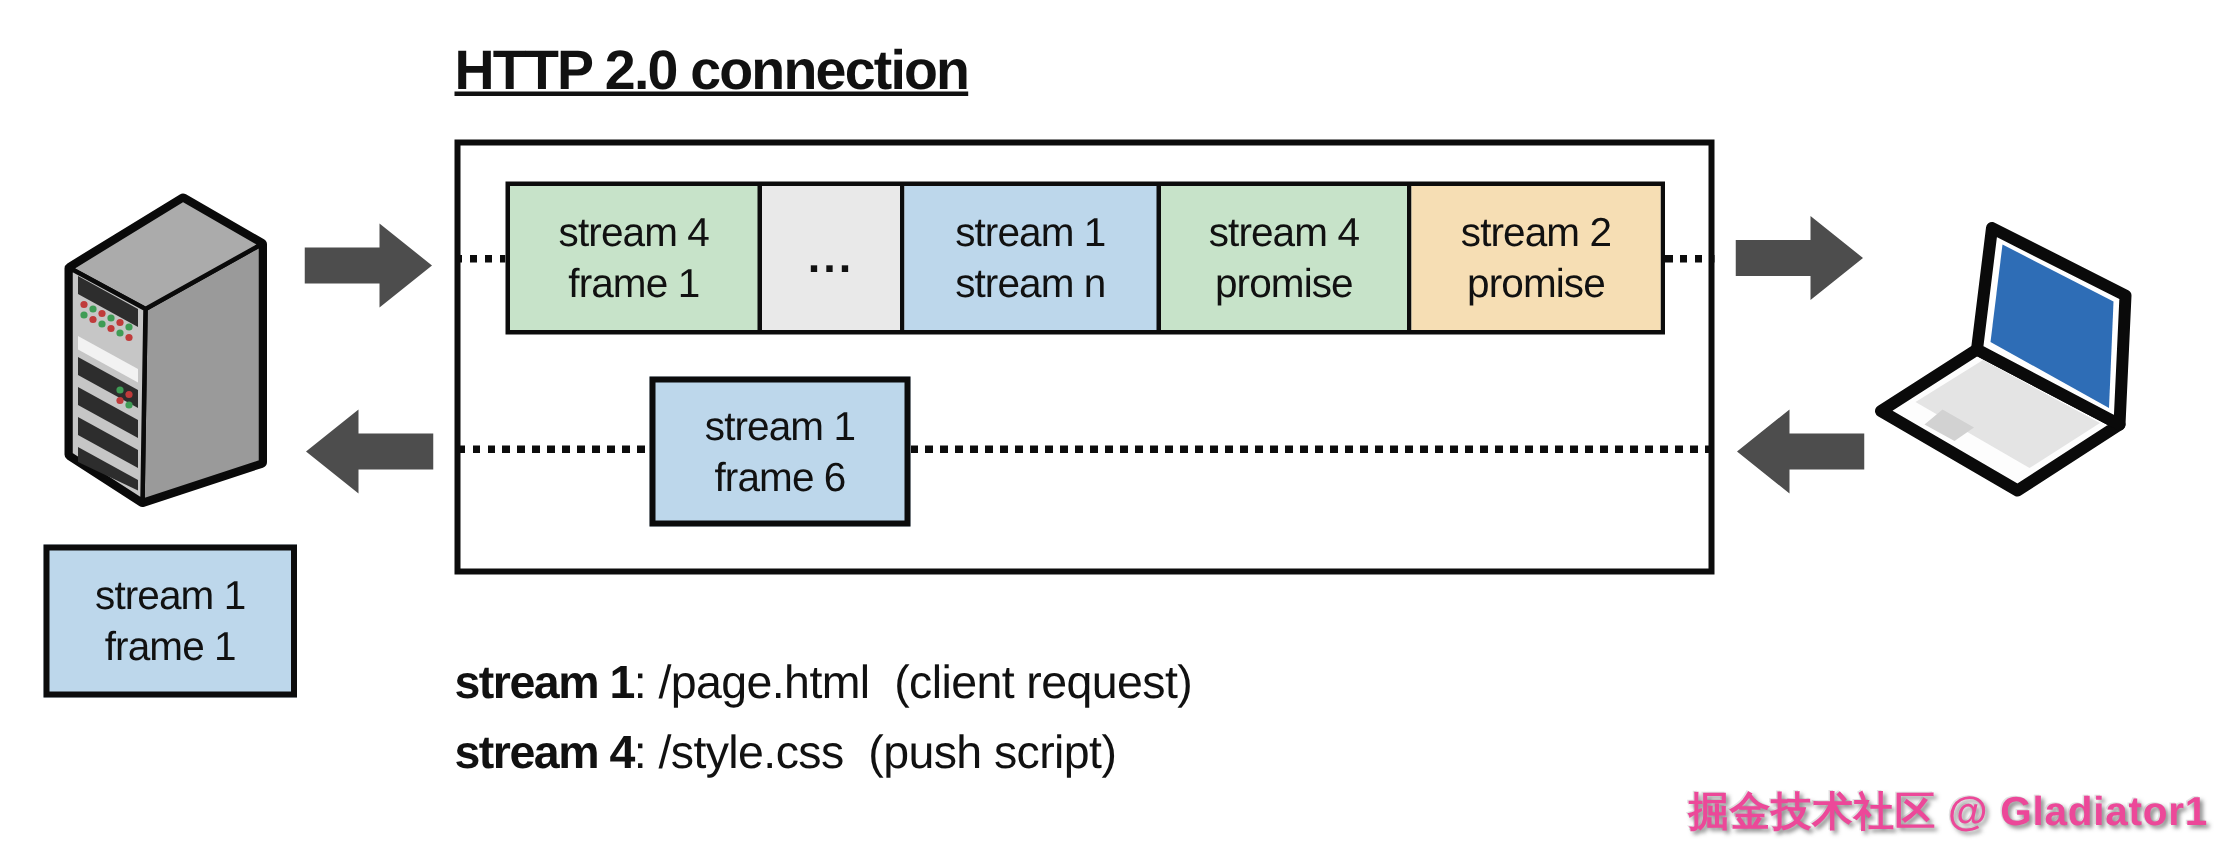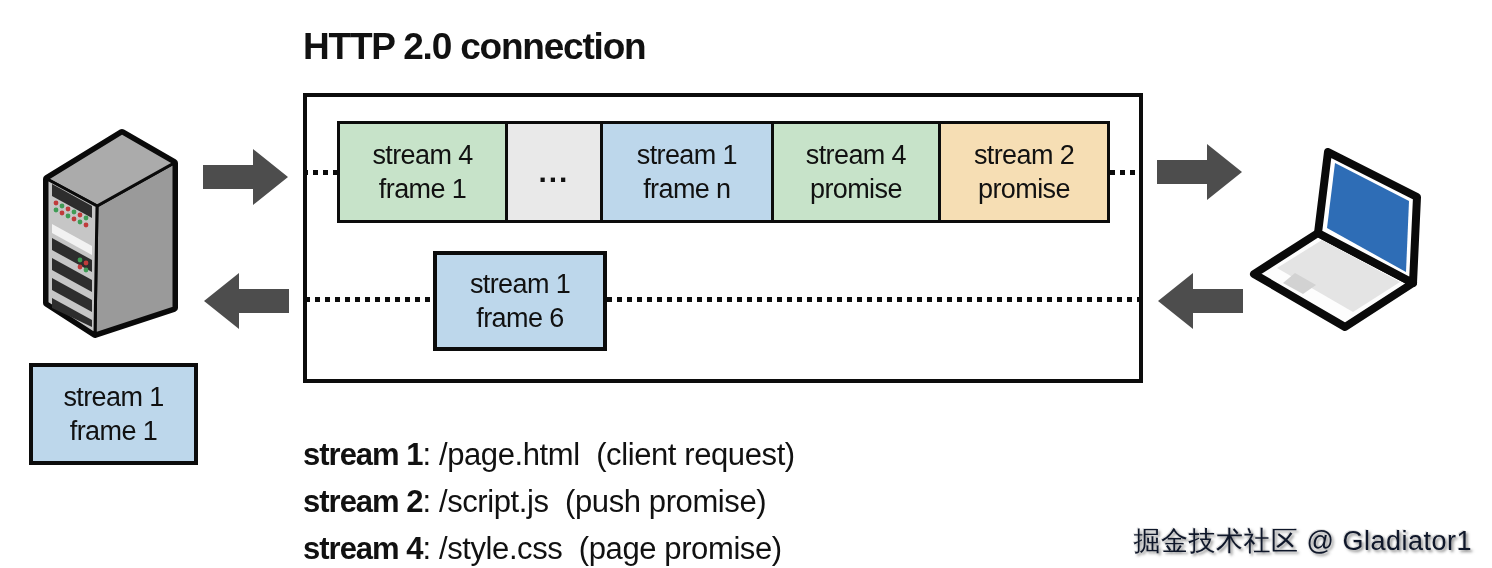--- a/index.html
+++ b/index.html
@@ -5,21 +5,21 @@
   html,body{margin:0;padding:0;}
   body{
     width:1492px;height:568px;position:relative;overflow:hidden;
     background:#ffffff;color:#111;
     font-family:"Liberation Sans", sans-serif;
   }
   .abs{position:absolute;}
 
   
   #title{
-    left:303px;top:26px;font-size:37px;font-weight:700;letter-spacing:-1.2px;
+    left:303px;top:26px;font-size:37px;font-weight:700;letter-spacing:-1.2px;text-decoration:underline;
   }
 
   
   #conn-box{
     left:303px;top:93px;width:840px;height:290px;
     border:4px solid #0c0c0c;box-sizing:border-box;background:#fff;
   }
 
   
   #frame-row{
@@ -78,22 +78,22 @@
   #laptop-icon{left:1248px;top:140px;}
   .screen-blue{fill:var(--laptop-screen);}
 
   
   #legend{left:303px;top:431px;font-size:31px;line-height:47px;letter-spacing:-0.4px;}
   .legend-label{font-weight:700;letter-spacing:-1px;}
   .legend-detail{font-weight:400;white-space:pre-wrap;text-align:right;}
 
   
   #watermark{
-    right:20px;top:523px;font-size:27px;font-weight:400;letter-spacing:0.5px;
-    color:#0f172a;text-shadow:2px 2px 3px rgba(125,125,125,0.9), -1px -1px 0 rgba(220,220,220,0.8);
+    right:20px;top:523px;font-size:27px;font-weight:700;letter-spacing:0.5px;
+    color:#ec4899;text-shadow:2px 2px 3px rgba(125,125,125,0.9), -1px -1px 0 rgba(220,220,220,0.8);
   }
 </style>
 </head>
 <body>
 
 <div class="abs" id="title">HTTP 2.0 connection</div>
 
 <svg class="abs" id="server-icon" width="152" height="222" viewBox="0 0 152 222">
   <polygon points="80,7 132,37 132,182 53,208 5,177 5,53" fill="#b9b9b9" stroke="#0a0a0a" stroke-width="8" stroke-linejoin="round"></polygon>
   <polygon points="55,80 132,37 132,182 53,208" fill="#9a9a9a" stroke="#0a0a0a" stroke-width="3"></polygon>
@@ -140,21 +140,21 @@
 <div id="frame-row">
   <div class="cell fill-green">
     <div>stream 4</div>
     <div>frame 1</div>
   </div>
   <div class="cell fill-gray dots-cell">
     <div>...</div>
   </div>
   <div class="cell fill-blue">
     <div>stream 1</div>
-    <div>frame n</div>
+    <div>stream n</div>
   </div>
   <div class="cell fill-green">
     <div>stream 4</div>
     <div class="italic">promise</div>
   </div>
   <div class="cell fill-tan">
     <div>stream 2</div>
     <div class="italic">promise</div>
   </div>
 </div>
@@ -179,17 +179,16 @@
 <svg class="abs" id="laptop-icon" width="220" height="195" viewBox="0 0 220 195">
   <polygon points="70,93 165,143 97,187 6,134" fill="#fdfdfd" stroke="#0a0a0a" stroke-width="8" stroke-linejoin="round"></polygon>
   <polygon points="74,100 152,142 105,172 29,128" fill="#e4e4e4"></polygon>
   <polygon points="47,133 68,145 55,154 35,143" fill="#d2d2d2"></polygon>
   <polygon points="80,12 169,57 165,143 70,93" fill="#ffffff" stroke="#0a0a0a" stroke-width="8" stroke-linejoin="round"></polygon>
   <polygon class="screen-blue" points="87,23 161,61 158,132 79,88"></polygon>
 </svg>
 
 <div class="abs" id="legend">
   <div class="legend-line"><span class="legend-label">stream 1</span><span class="legend-detail">: /page.html  (client request)</span></div>
-  <div class="legend-line"><span class="legend-label">stream 2</span><span class="legend-detail">: /script.js  (push promise)</span></div>
-  <div class="legend-line"><span class="legend-label">stream 4</span><span class="legend-detail">: /style.css  (page promise)</span></div>
+  <div class="legend-line"><span class="legend-label">stream 4</span><span class="legend-detail">: /style.css  (push script)</span></div>
 </div>
 
 <div class="abs" id="watermark">掘金技术社区 @ Gladiator1</div>
 
 </body></html>

